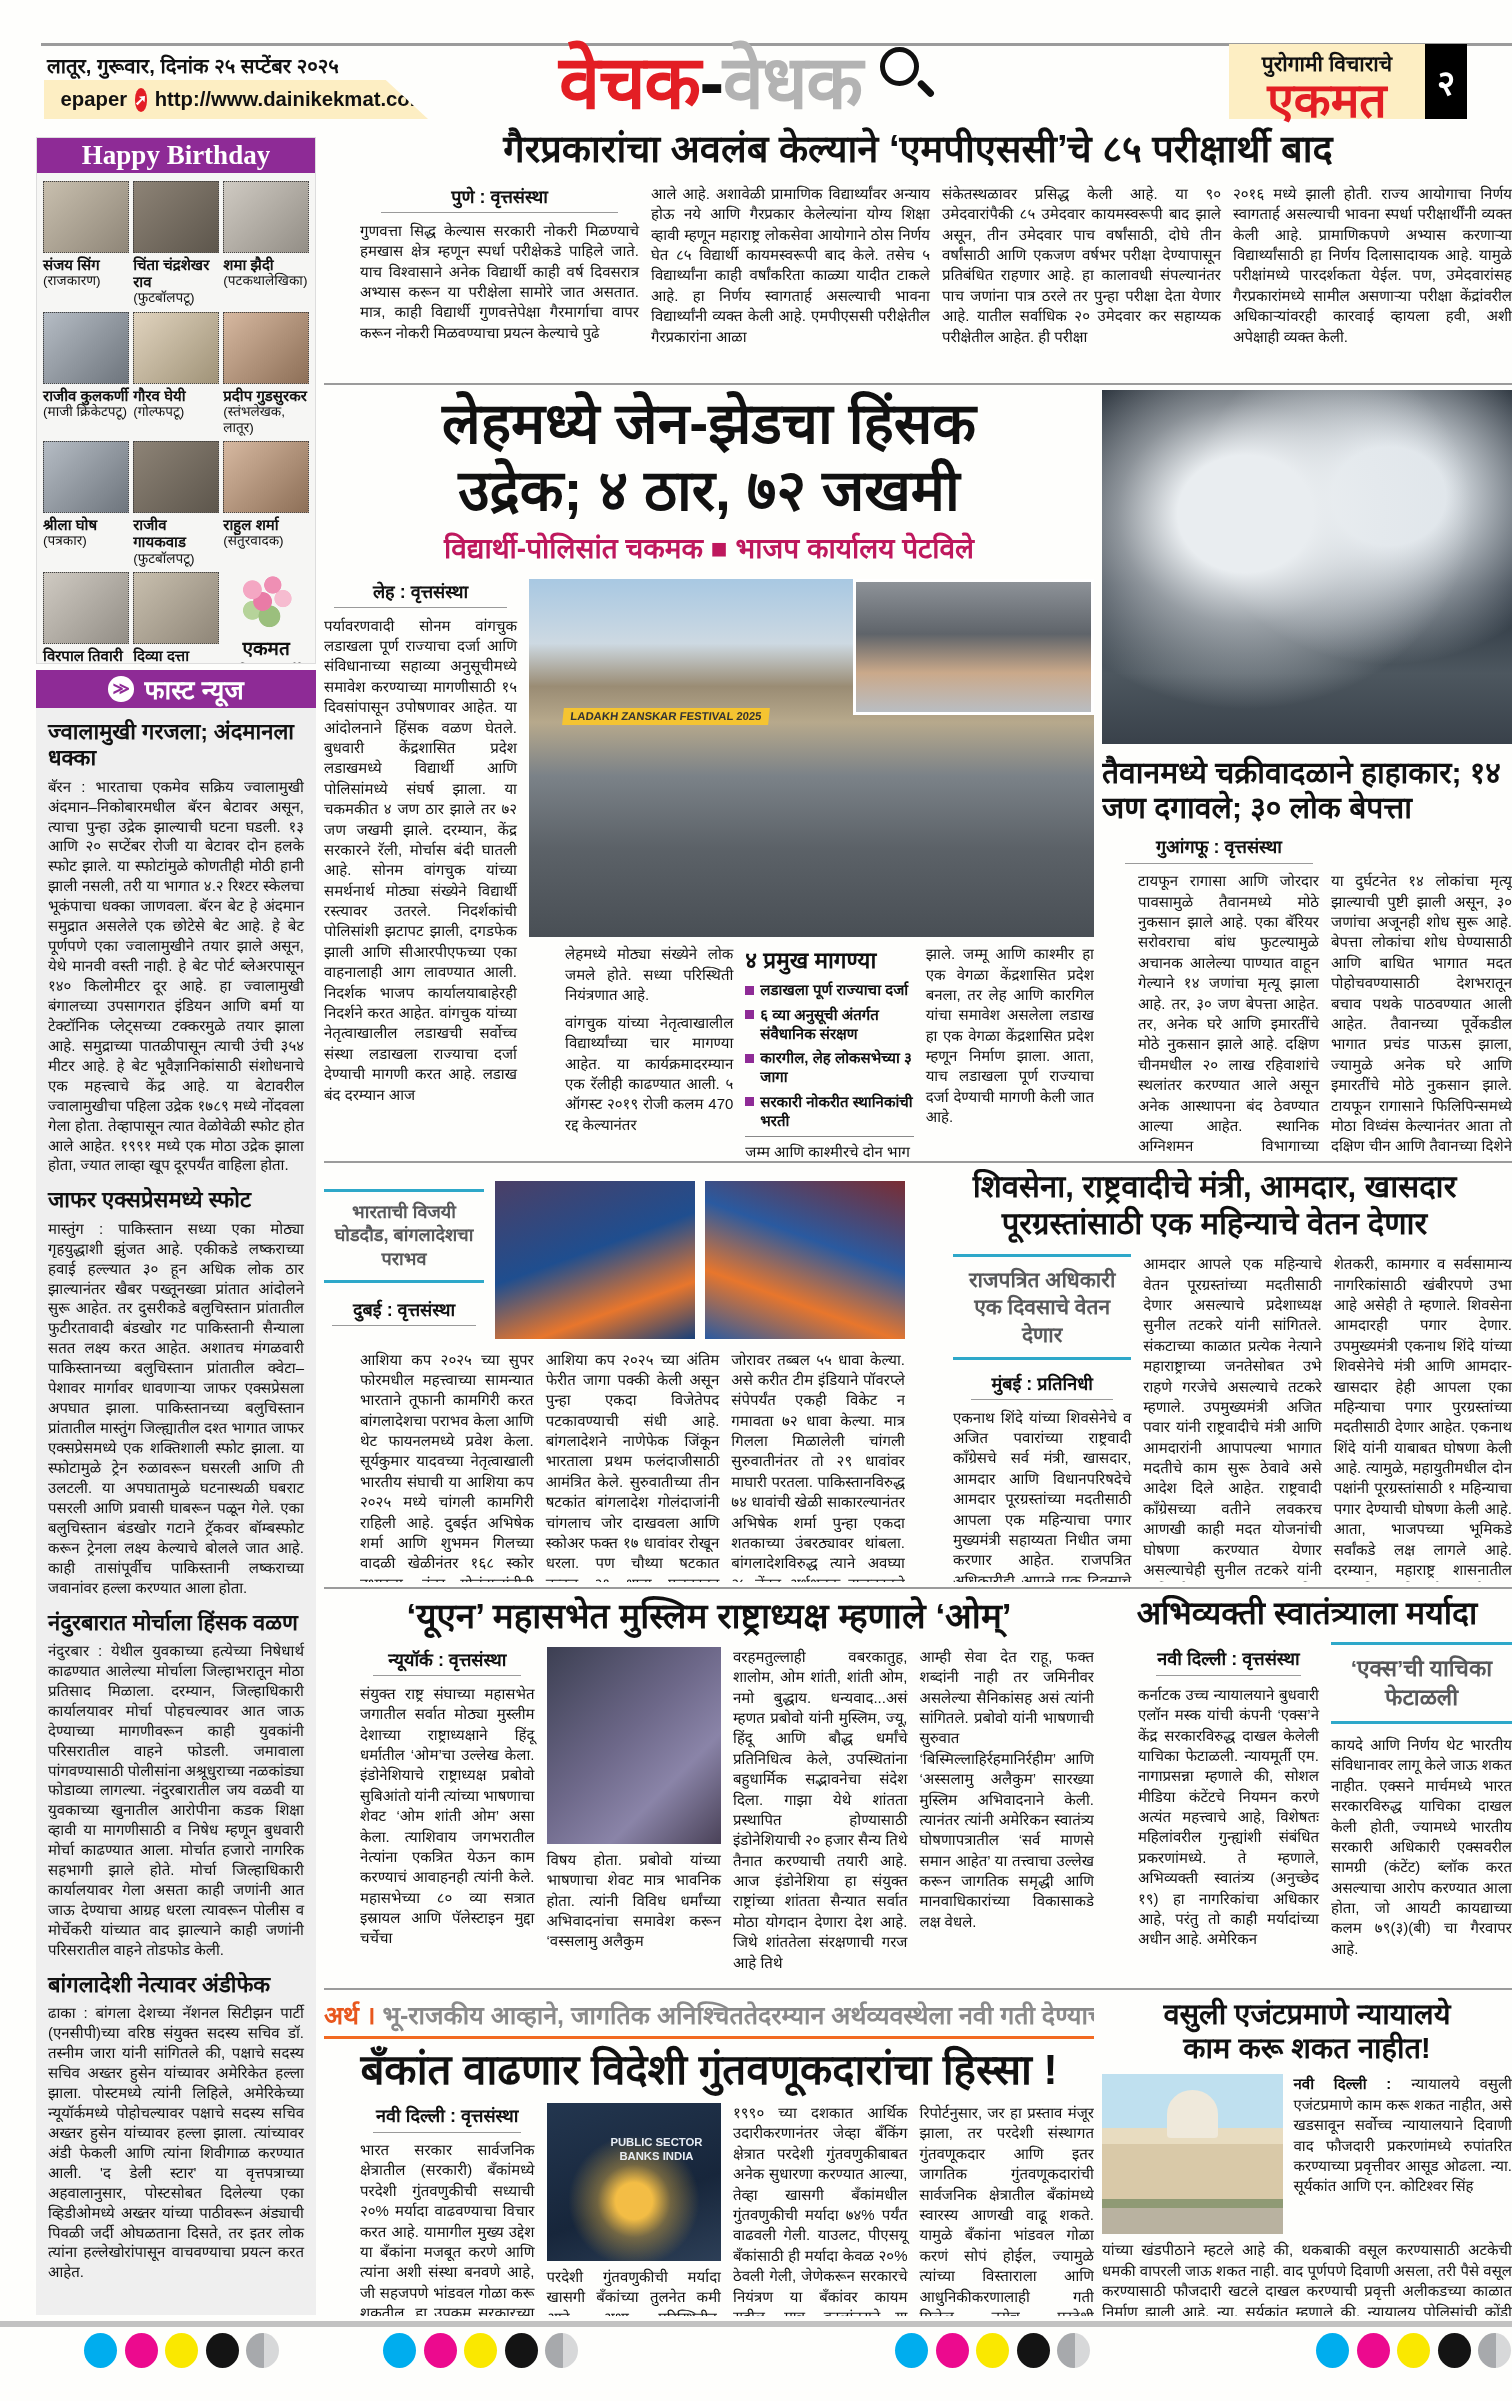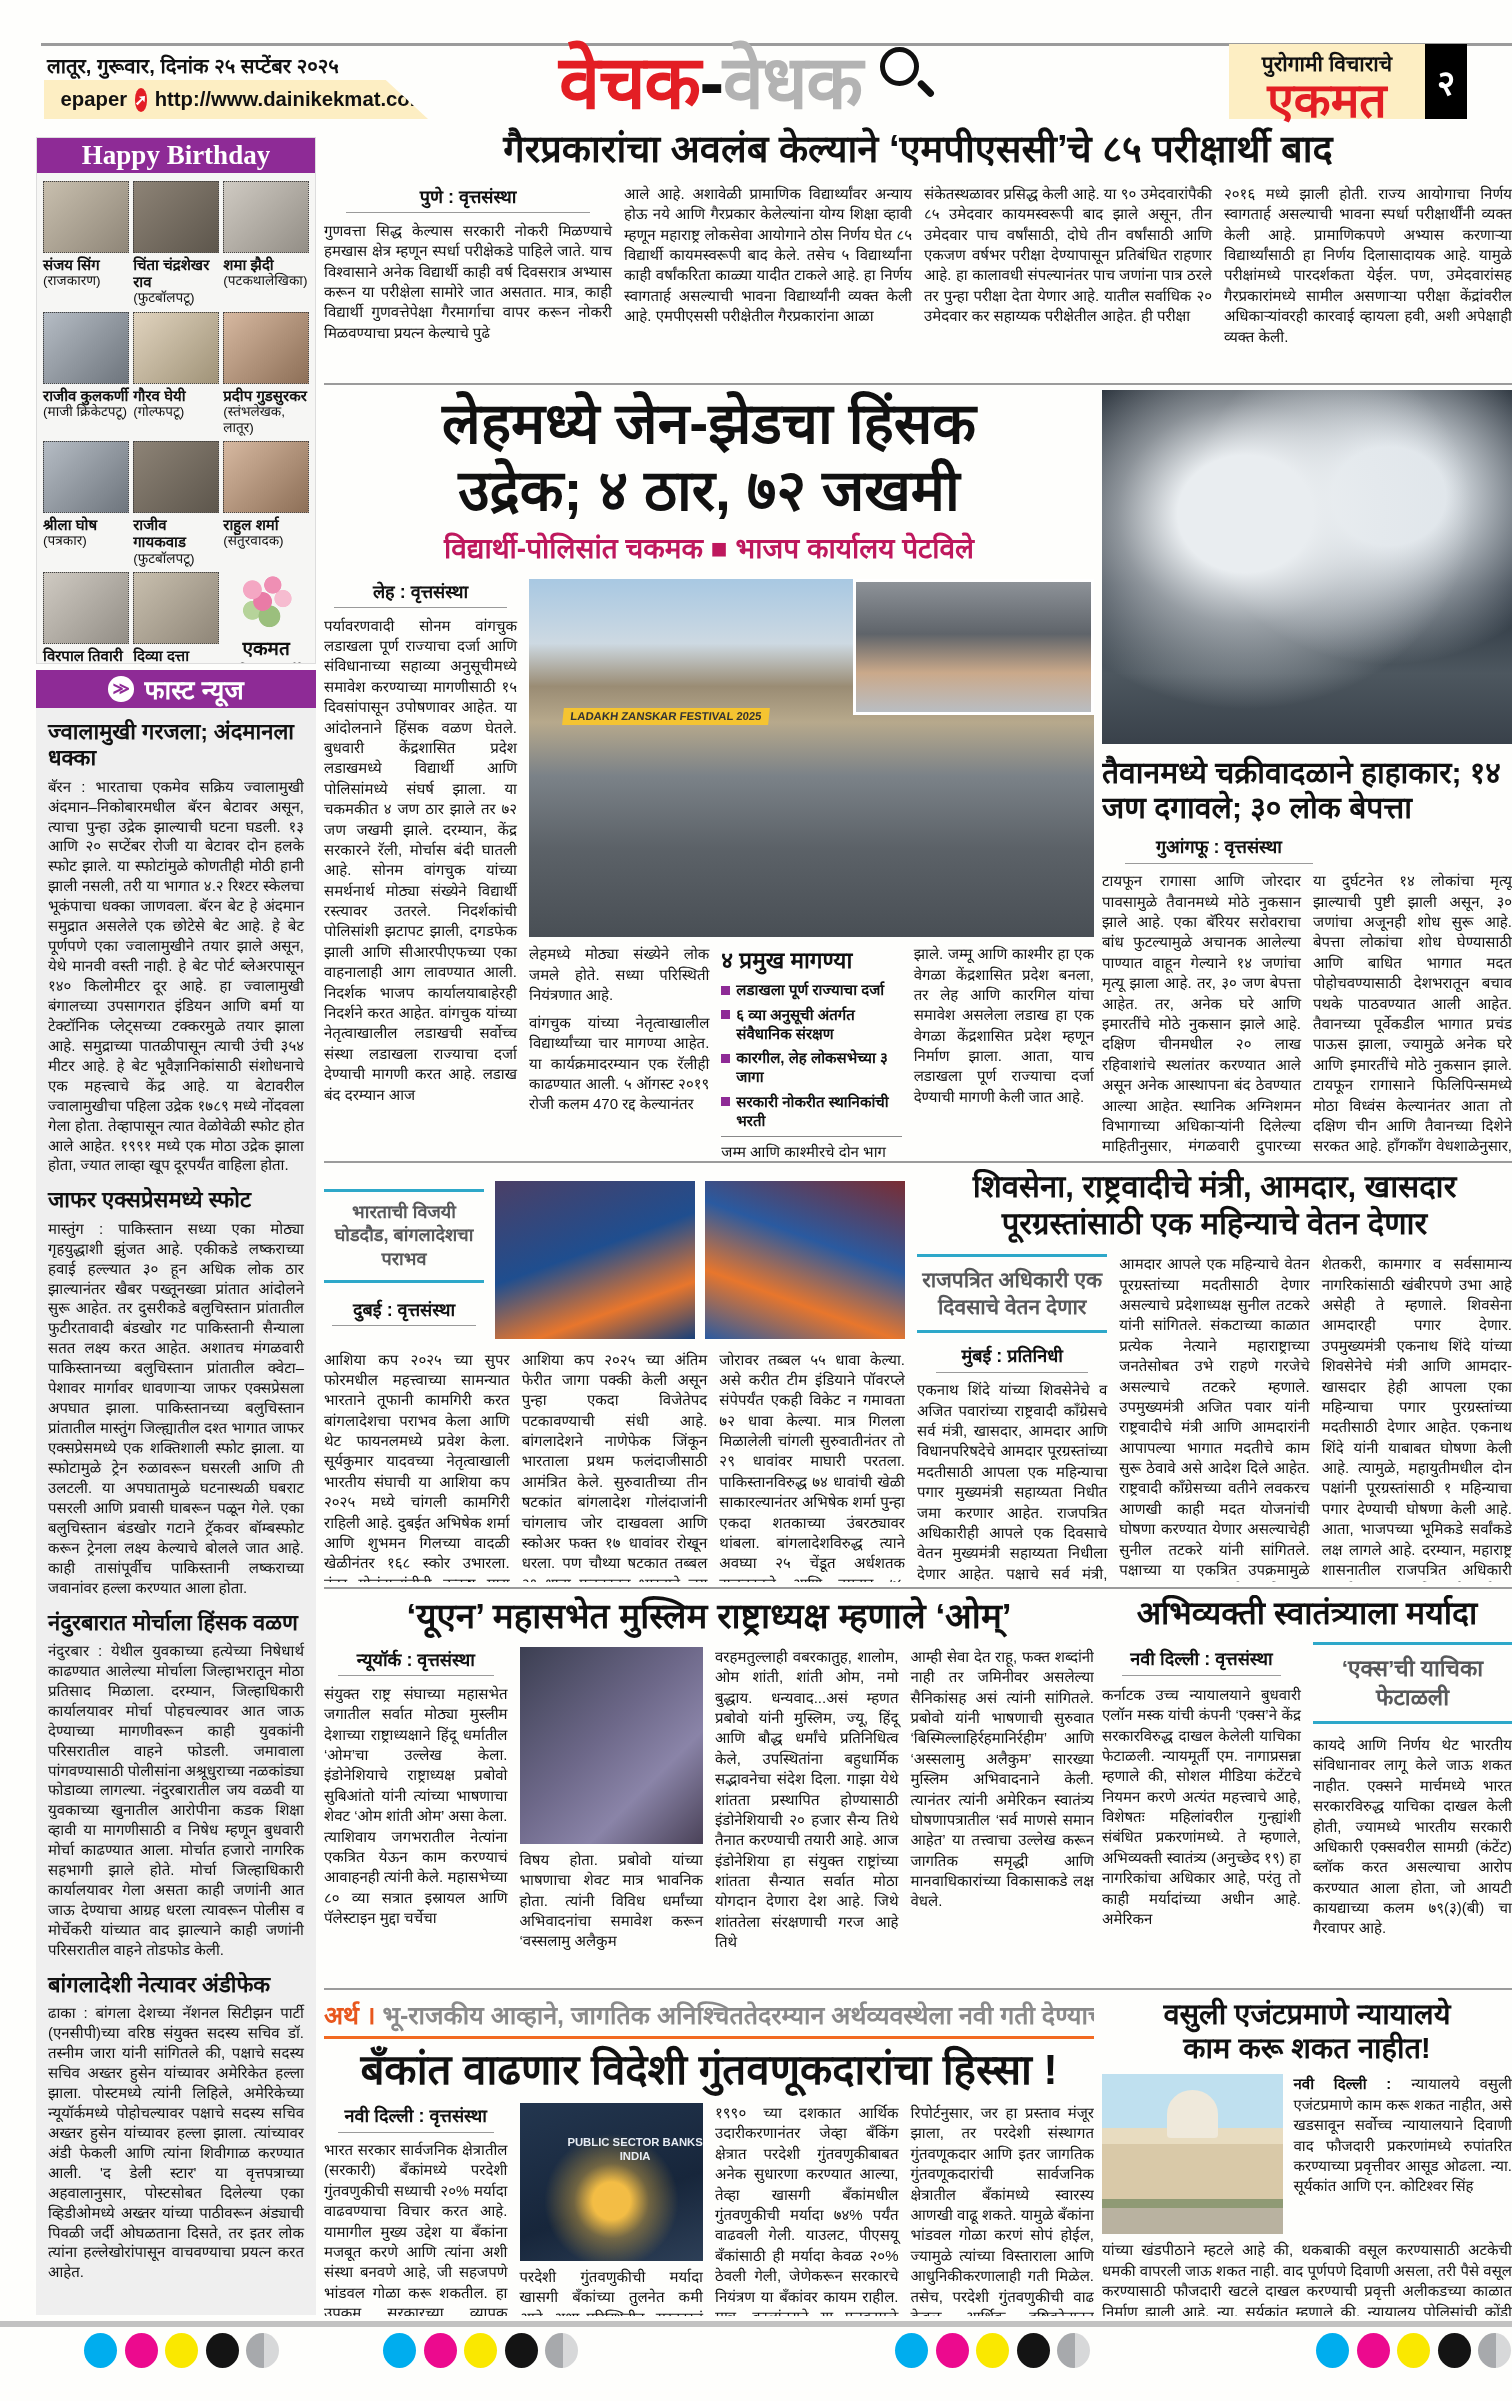--- a/index.html
+++ b/index.html
@@ -48,21 +48,21 @@
       gap:10.5px;font-size:26px;font-weight:bold;}
   .chev{width:25.6px;height:25.6px;border-radius:50%;background:#fff;color:#8e2b96;display:inline-flex;
       align-items:center;justify-content:center;font-size:16.6px;font-weight:bold;}
   .fitem{padding:10.5px 12px 1.5px 12px;}
   .fhead{font-size:22px;font-weight:bold;line-height:1.22;margin-bottom:4.5px;}
   .fbody{font-size:15px;line-height:1.33;}
   
   .hl{font-weight:bold;text-align:center;line-height:1.18;}
   .byline{font-weight:bold;font-size:18px;text-align:center;padding-bottom:4.5px;border-bottom:1.5px solid #9a9a9a;}
   .tcol{font-size:15px;line-height:1.36;}
-  .cols{display:flex;gap:12px;}
+  .cols{display:flex;gap:12px;margin-left:36px;}
   .cols>div{flex:1;}
   .subbox{border-top:3px solid #2ea8c9;border-bottom:3px solid #2ea8c9;color:#58595b;
       font-weight:bold;text-align:center;padding:9px 3px;line-height:1.3;}
   .cap{font-size:15px;line-height:1.36;}
   .dem-t{font-size:22.6px;font-weight:bold;margin-bottom:6px;}
   .dem-i{display:flex;gap:6px;font-size:15px;font-weight:bold;line-height:1.25;margin-bottom:6px;}
   .sq{width:9px;height:9px;background:#8e2b96;margin-top:4.5px;flex:none;}
   .kick{font-size:25px;font-weight:bold;color:#8a8a8a;white-space:nowrap;overflow:hidden;}
   .kick .kt{color:#e8571d;}
   

